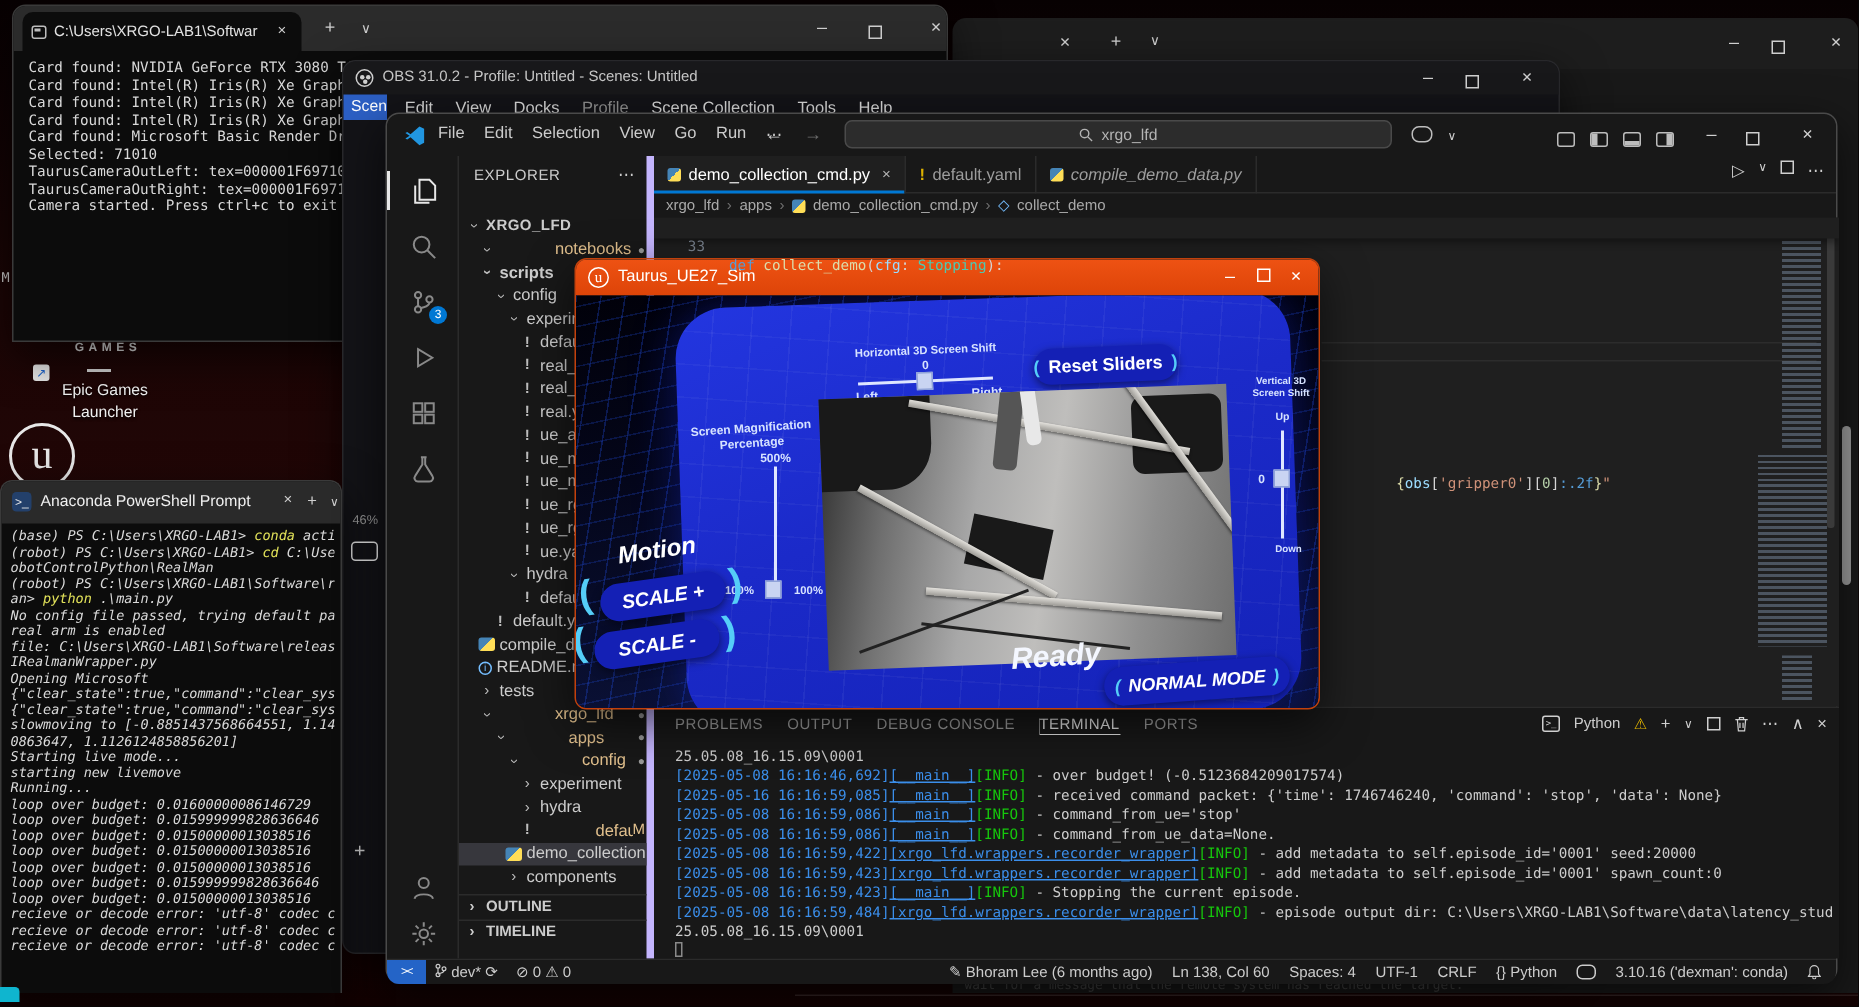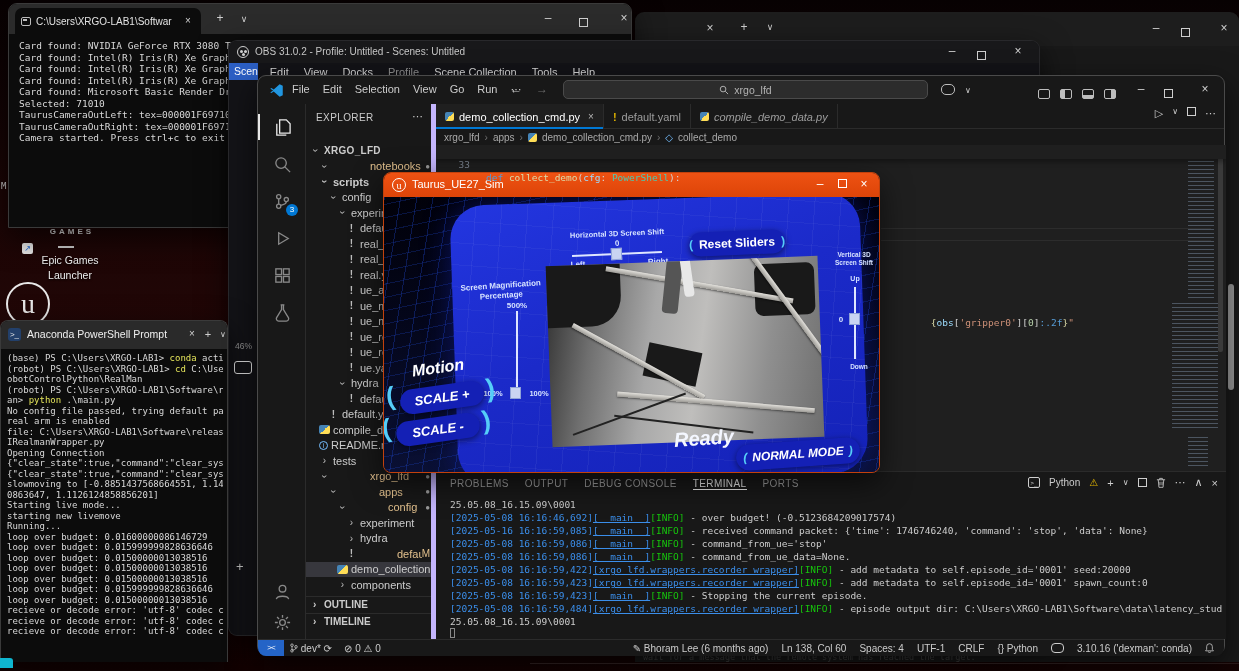--- a/index.html
+++ b/index.html
@@ -47,21 +47,21 @@
   .obs-row { position:absolute; left:0; width:29px; height:17px; overflow:hidden; color:#d6d6d6; font-size:10.5px; line-height:17px; padding-left:5px; white-space:nowrap; }
   .obs-row.hdr { font-weight:bold; color:#e6e6e6; }
   .obs-row.sel { background:#2c5fc4; color:#fff; }
   .obs-add { position:absolute; left:7px; top:518px; color:#d0d0d0; font-size:13px; }
 
   
   #pwsh { left:0; top:320px; width:228px; height:342px; background:#0c0c0c; border-radius:8px 8px 0 0; border:1px solid #3a3a3a; border-bottom:none; }
   #pwsh .tabbar { height:28px; background:#2a2a2a; border-radius:7px 7px 0 0; position:relative; }
   .ps-icon { position:absolute; left:7px; top:7px; width:13px; height:13px; background:#23406b; border-radius:3px; color:#e8e8e8; font-size:8px; line-height:13px; text-align:center; }
   #pwsh .ttl { position:absolute; left:26px; top:7px; color:#f0f0f0; font-size:10.5px; white-space:nowrap; }
-  #pwsh .term-lines { left:6px; top:32px; }
+  #pwsh .term-lines { left:6px; top:32px;font-style:italic; }
   #pwsh .tl { font-size:9px; line-height:10.5px; }
   .yel { color:#e3e35a; }
 
   
   #vscode { left:257px; top:75px; width:968px; height:580px; background:#181818; border-radius:9px; border:1px solid #4a4a4a; }
   .vsc-titlebar { position:absolute; left:0; top:0; width:100%; height:28px; }
   .vsc-menu { position:absolute; left:34px; top:7px; display:flex; gap:13px; }
   .vsc-menu span { color:#cccccc; font-size:11px; cursor:default; }
   .vsc-arrows { position:absolute; left:252px; top:6px; color:#cccccc; font-size:12px; display:flex; gap:14px; }
   .vsc-search { position:absolute; left:305px; top:4px; width:365px; height:19px; background:#2c2c2c; border:1px solid #4a4a4a; border-radius:5px; display:flex; align-items:center; justify-content:center; gap:5px; color:#b4b4b4; font-size:10.5px; }
@@ -275,21 +275,21 @@
 
     <div class="tl"><span>(base) PS C:\Users\XRGO-LAB1&gt; </span><span class="yel">conda</span><span> acti</span></div>
         <div class="tl"><span>(robot) PS C:\Users\XRGO-LAB1&gt; </span><span class="yel">cd</span><span> C:\Use</span></div>
         <div class="tl"><span>obotControlPython\RealMan</span><span class="yel"></span><span></span></div>
         <div class="tl"><span>(robot) PS C:\Users\XRGO-LAB1\Software\r</span><span class="yel"></span><span></span></div>
         <div class="tl"><span>an&gt; </span><span class="yel">python</span><span> .\main.py</span></div>
         <div class="tl"><span>No config file passed, trying default pa</span><span class="yel"></span><span></span></div>
         <div class="tl"><span>real arm is enabled</span><span class="yel"></span><span></span></div>
         <div class="tl"><span>file: C:\Users\XRGO-LAB1\Software\releas</span><span class="yel"></span><span></span></div>
         <div class="tl"><span>IRealmanWrapper.py</span><span class="yel"></span><span></span></div>
-        <div class="tl"><span>Opening Connection</span><span class="yel"></span><span></span></div>
+        <div class="tl"><span>Opening Microsoft</span><span class="yel"></span><span></span></div>
         <div class="tl"><span>{"clear_state":true,"command":"clear_sys</span><span class="yel"></span><span></span></div>
         <div class="tl"><span></span><span class="yel"></span><span></span></div>
         <div class="tl"><span>{"clear_state":true,"command":"clear_sys</span><span class="yel"></span><span></span></div>
         <div class="tl"><span></span><span class="yel"></span><span></span></div>
         <div class="tl"><span>slowmoving to [-0.8851437568664551, 1.14</span><span class="yel"></span><span></span></div>
         <div class="tl"><span>0863647, 1.1126124858856201]</span><span class="yel"></span><span></span></div>
         <div class="tl"><span>Starting live mode...</span><span class="yel"></span><span></span></div>
         <div class="tl"><span>starting new livemove</span><span class="yel"></span><span></span></div>
         <div class="tl"><span>Running...</span><span class="yel"></span><span></span></div>
         <div class="tl"><span>loop over budget: 0.01600000086146729</span><span class="yel"></span><span></span></div>
@@ -578,21 +578,21 @@
       <span class="pyic"></span>
       <span>demo_collection_cmd.py</span>
         <span class="sep">›</span>
       <span style="color:#75beff;">◇</span>
       <span>collect_demo</span>
     </div>
 
     <div class="vsc-editor">
       <div class="codeline sticky">
         <span class="lnum">33</span>
-        <span class="abs" style="left:50px;"><span class="kw">def </span><span class="fn">collect_demo</span><span class="pl">(</span><span class="var">cfg</span><span class="pl">: </span><span class="cls">PowerShell</span><span class="pl">):</span></span>
+        <span class="abs" style="left:50px;"><span class="kw">def </span><span class="fn">collect_demo</span><span class="pl">(</span><span class="var">cfg</span><span class="pl">: </span><span class="cls">Stopping</span><span class="pl">):</span></span>
       </div>
       <div class="codeline" style="top:14px;">
         <span class="lnum">133</span>
         <span class="abs" style="left:187px;"><span class="var">t0_start </span><span class="pl">= </span><span class="cls">time</span><span class="pl">.</span><span class="fn">monotonic</span><span class="pl">()</span></span>
       </div>
       <div class="faintline" style="left:445px;top:83px;width:330px;"></div>
       <div class="faintline" style="left:445px;top:95px;width:330px;"></div>
       <div class="codeline" style="top:158px;left:449px;">
         <span><span class="fn">{</span><span class="var">obs</span><span class="pl">[</span><span class="str">'gripper0'</span><span class="pl">][</span><span class="num">0</span><span class="pl">]</span><span class="kw">:.2f</span><span class="fn">}</span><span class="str">"</span></span>
       </div>

